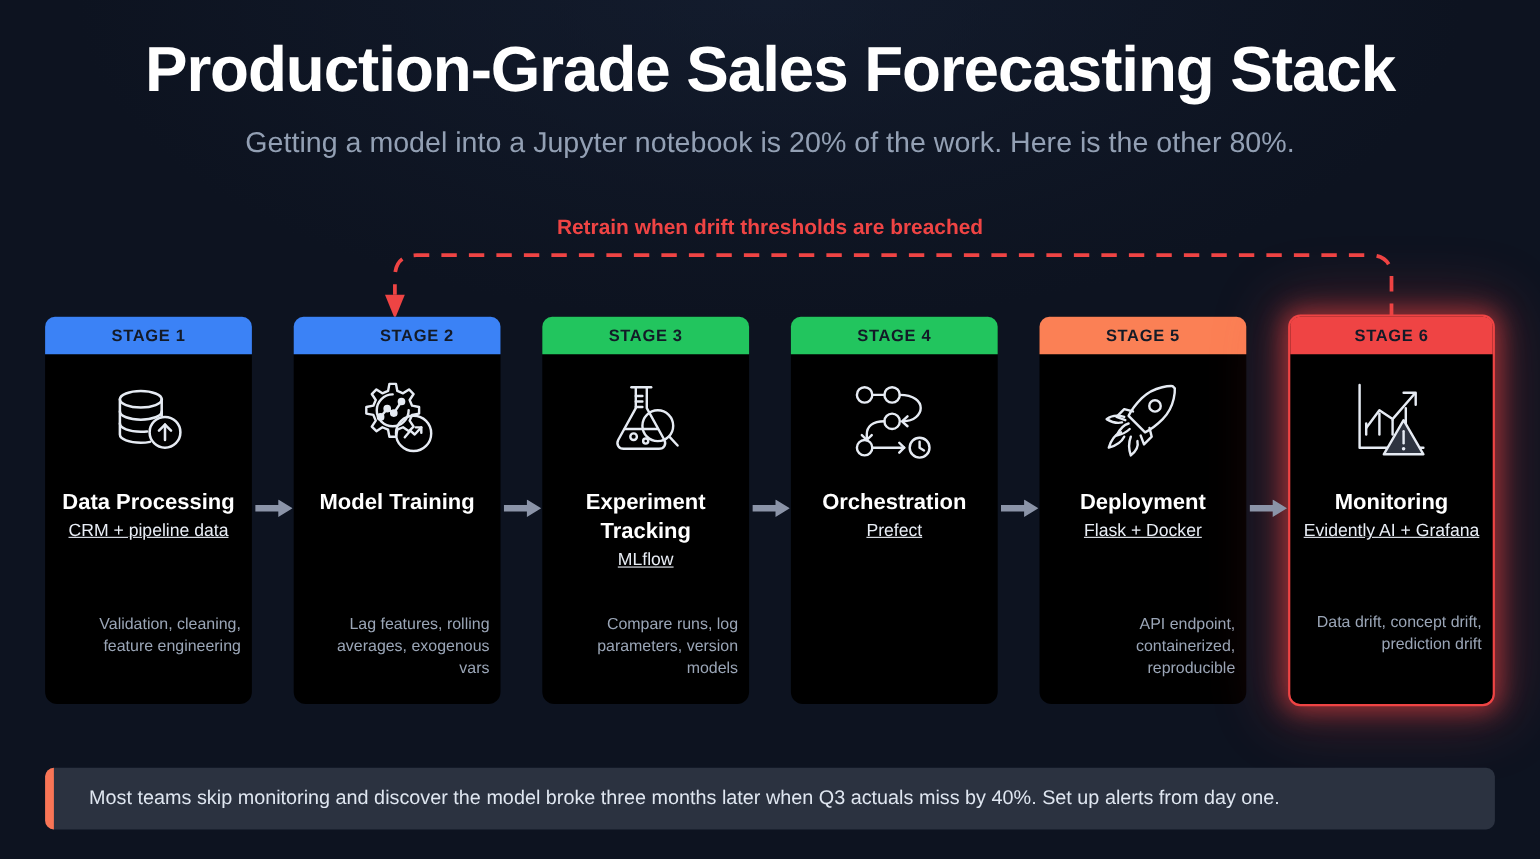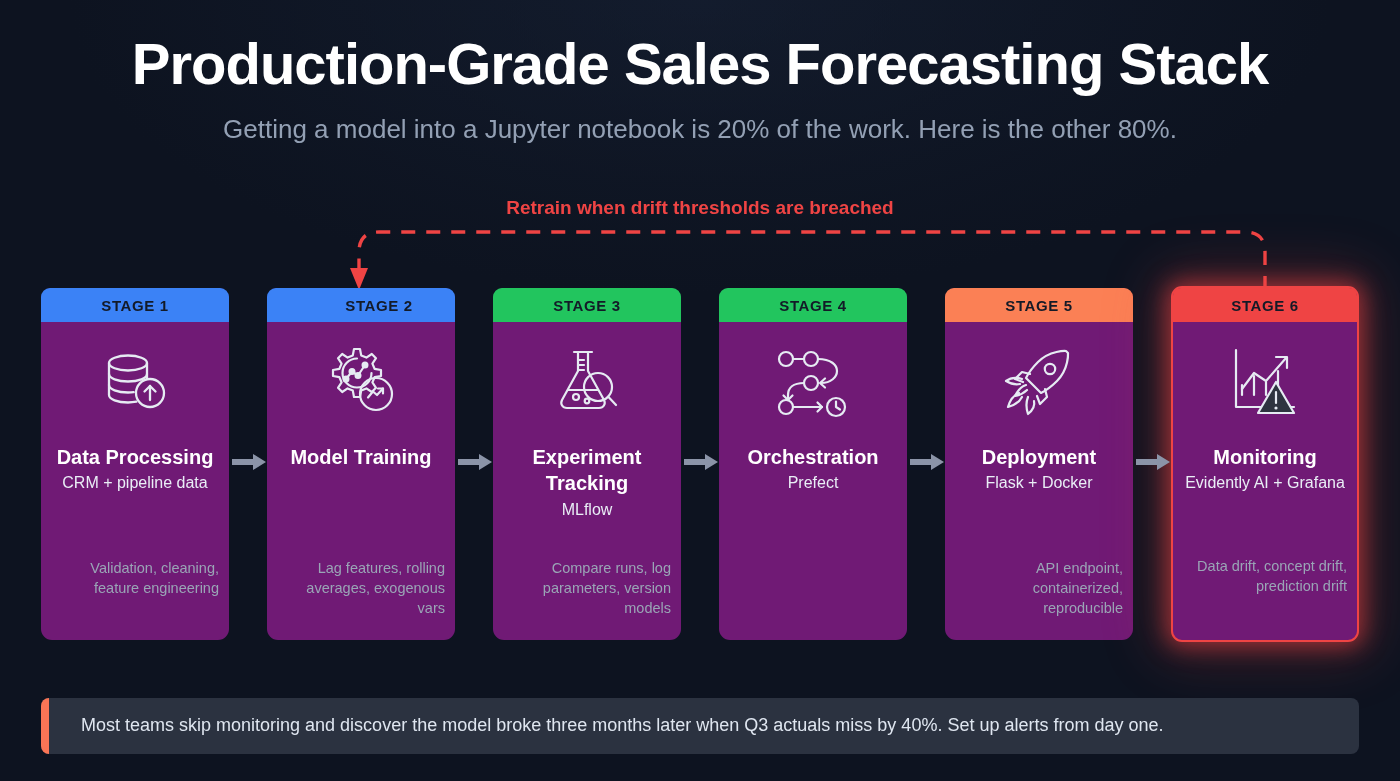--- a/index.html
+++ b/index.html
@@ -38,21 +38,21 @@
   }
   .loop-svg{ position:absolute; left:0; top:180px; width:1400px; height:120px; }
 
   
   .stage-row{
     position:absolute; top:288px; left:41px;
     width:1318px; height:358px;
   }
   .stage-card{
     position:absolute; top:0; width:188px; height:352px;
-    background:#701a75;
+    background:#000000;
     border-radius:11px;
     overflow:visible;
     display:flex; flex-direction:column; align-items:center;
   }
   .stage-card.highlight{
     border:2px solid #ef4444;
     box-shadow:0 0 22px 5px rgba(239,68,68,.55), 0 0 55px 16px rgba(239,68,68,.22);
     height:356px; top:-2px;
   }
   .stage-head{
@@ -70,21 +70,21 @@
   }
   .stage-icon svg{ display:block; }
   .stage-title{
     margin-top:16px; padding:0 8px;
     font-size:20px; font-weight:bold; line-height:1.32;
     text-align:center; color:#ffffff;
   }
   .stage-tool{
     margin-top:2px; padding:0 8px;
     font-size:16px; line-height:1.33;
-    text-align:center; color:#e9eef6;
+    text-align:center; color:#e9eef6;text-decoration:underline;
   }
   .stage-desc{
     position:absolute; left:10px; right:10px; top:270px;
     font-size:14.5px; line-height:1.38;
     text-align:right; color:#9aa5b6;
   }
   .stage-card.highlight .stage-desc{ top:268px; }
 
   
   .connector{

